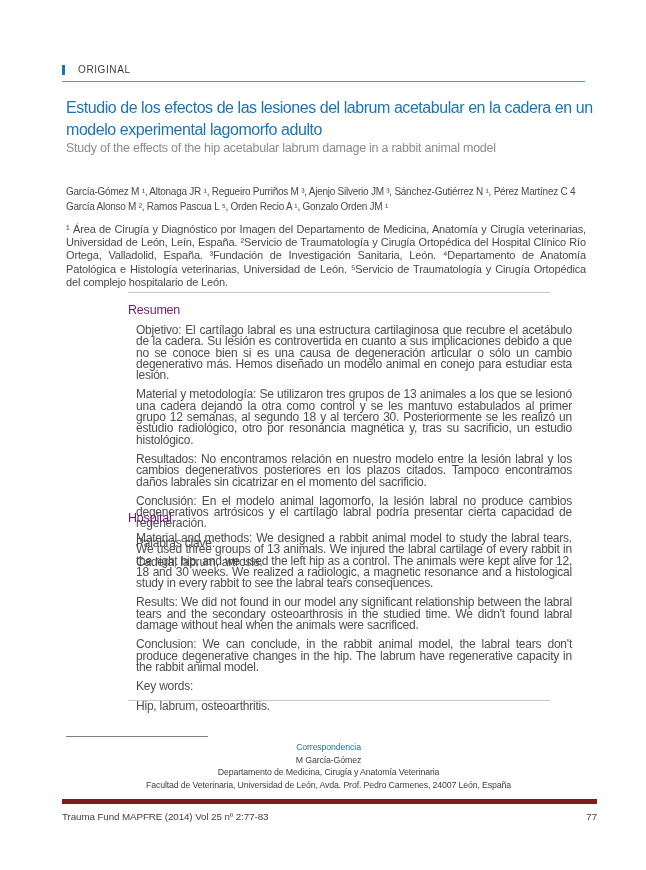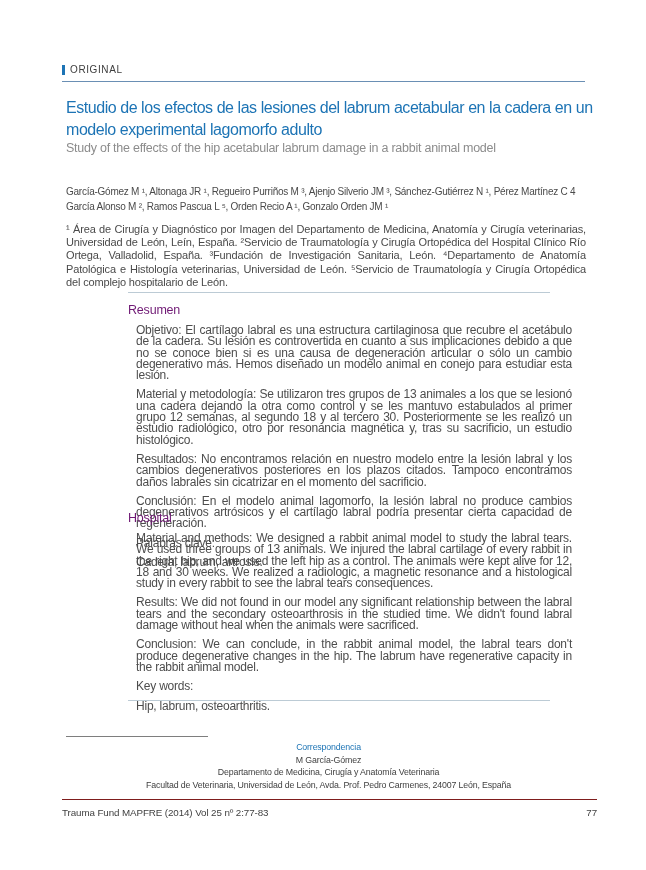--- a/index.html
+++ b/index.html
@@ -21,21 +21,21 @@
   
   .kicker {
     position: absolute;
     left: 62px;
     top: 64px;
     width: 523px;
     border-bottom: 1px solid #6a8fb4;
     padding-bottom: 6px;
     display: flex;
     align-items: center;
-    gap: 5px;
+    gap: 13px;
   }
   .kicker-bar {
     width: 3px;
     height: 10px;
     background: #1d74b5;
     flex: 0 0 auto;
   }
   .kicker-label {
     font-size: 10px;
     letter-spacing: 0.6px;
@@ -144,21 +144,21 @@
     margin-bottom: 4px;
   }
   .corr-heading { color: #1d74b5; }
 
   
   .footer {
     position: absolute;
     left: 62px;
     top: 799px;
     width: 535px;
-    border-top: 1px solid #7f1d1d;
+    border-top: 5px solid #7f1d1d;
     padding-top: 7px;
     display: flex;
     justify-content: space-between;
     align-items: baseline;
     font-size: 9.8px;
     letter-spacing: -0.1px;
     color: #3f3f3f;
   }
 </style>
 </head>

